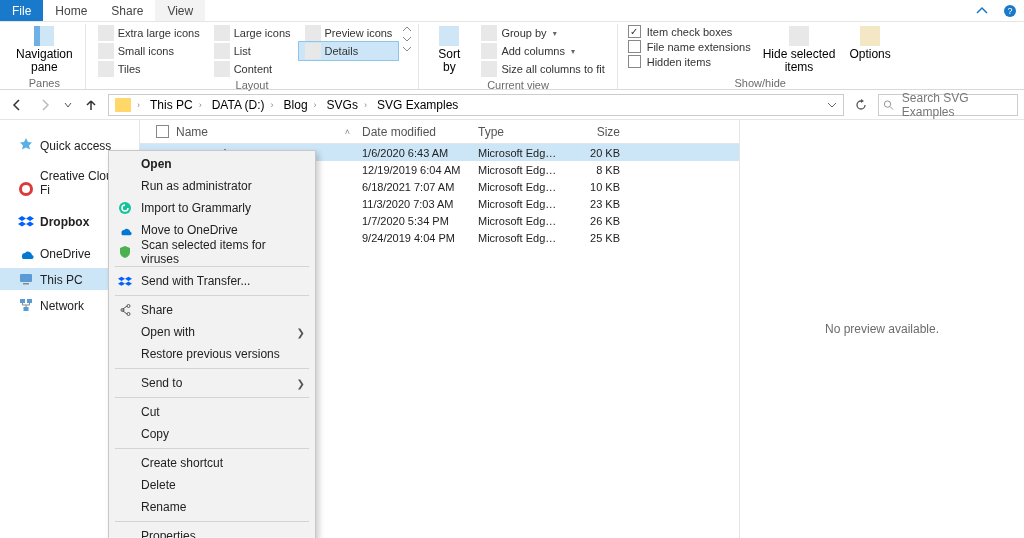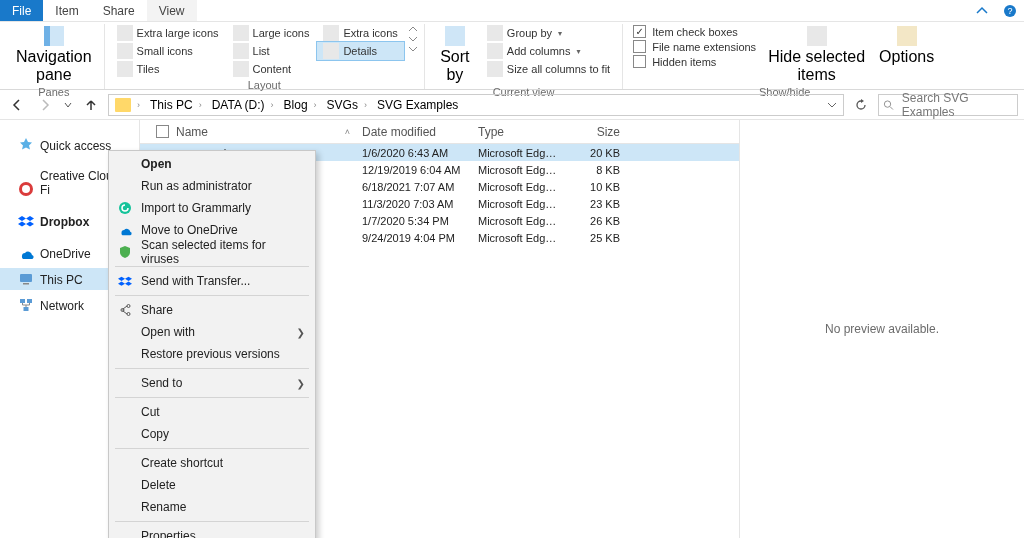--- a/index.html
+++ b/index.html
@@ -11,21 +11,21 @@
   .tabbar .spacer { flex:1; }
   .tabbar .winbtn { width:28px; display:flex; align-items:center; justify-content:center; color:#1979ca;}
   .ribbon { height:68px; background:#fff; border-bottom:1px solid #d9d9d9; display:flex; padding:2px 4px 0 4px;}
   .group { display:flex; flex-direction:column; padding:0 6px; border-right:1px solid #e5e5e5;}
   .group:last-child{border-right:none;}
   .group .body { flex:1; display:flex; align-items:flex-start; gap:2px;}
   .group .label { text-align:center; color:#6b6b6b; font-size:11px; padding:1px 0 2px;}
   .vstack { display:flex; flex-direction:column; gap:0px;}
   .btnlg { display:flex; flex-direction:column; align-items:center; justify-content:center; padding:2px 6px; min-width:48px; gap:2px;}
   .btnlg .ico { width:20px;height:20px; background:#e8e8e8;}
-  .btnlg .txt { font-size:16px; text-align:center; line-height:1.1;}
+  .btnlg .txt { font-size:12px; text-align:center; line-height:1.1;}
   .btnsm { display:flex; align-items:center; gap:4px; padding:1px 6px; font-size:11px; color:#333;}
   .btnsm .ico { width:16px; height:16px; background:#e8e8e8;}
   .btnsm.selected, .btnlg.selected { background:#cde6f7; outline:1px solid #8cc5ee;}
   .checkbox { display:flex; align-items:center; gap:6px; font-size:11px; padding:1px 4px; color:#333;}
   .checkbox .box { width:13px;height:13px;border:1px solid #888;background:#fff; display:flex;align-items:center;justify-content:center;font-size:10px;color:#333;}
   .addr { height:30px; display:flex; align-items:center; gap:6px; padding:0 6px; border-bottom:1px solid #e5e5e5;}
   .navbtn {width:22px;height:22px;display:flex;align-items:center;justify-content:center;color:#555;border-radius:2px;}
   .navbtn.disabled{color:#bbb;}
   .breadcrumbs{flex:1; height:22px;border:1px solid #ccc; display:flex; align-items:center; padding:0 0 0 2px; gap:0;}
   .crumb{display:flex;align-items:center;height:100%;padding:0 4px;gap:4px;}
@@ -60,21 +60,21 @@
   .ctxsep{height:1px;background:#d4d4d4;margin:3px 6px;}
   .hdrchk{width:13px;height:13px;border:1px solid #888;}
   .sorticon{font-size:9px;color:#888;}
   svg{display:block;}
 </style>
 </head>
 <body>
 
 <div class="tabbar">
   <div class="tab file">File</div>
-  <div class="tab">Item</div>
+  <div class="tab">Home</div>
   <div class="tab">Share</div>
   <div class="tab active">View</div>
   <div class="spacer"></div>
   <div class="winbtn">
     <svg width="12" height="12" viewBox="0 0 12 12">
         <path d="M1 8 L6 3 L11 8" fill="none" stroke="#1979ca" stroke-width="1.5"></path>
       </svg>
   </div>
   <div class="winbtn">
     <svg width="14" height="14" viewBox="0 0 14 14">
@@ -123,21 +123,21 @@
             <span>List</span>
           </div>
         <div class="btnsm">
             <span class="ico"></span>
             <span>Content</span>
           </div>
       </div>
       <div class="vstack">
         <div class="btnsm">
             <span class="ico"></span>
-            <span>Extra icons</span>
+            <span>Preview icons</span>
           </div>
         <div class="btnsm selected">
             <span class="ico"></span>
             <span>Details</span>
           </div>
         <div class="btnsm" style="visibility:hidden">
             <span class="ico"></span>
             <span>x</span>
           </div>
       </div>

